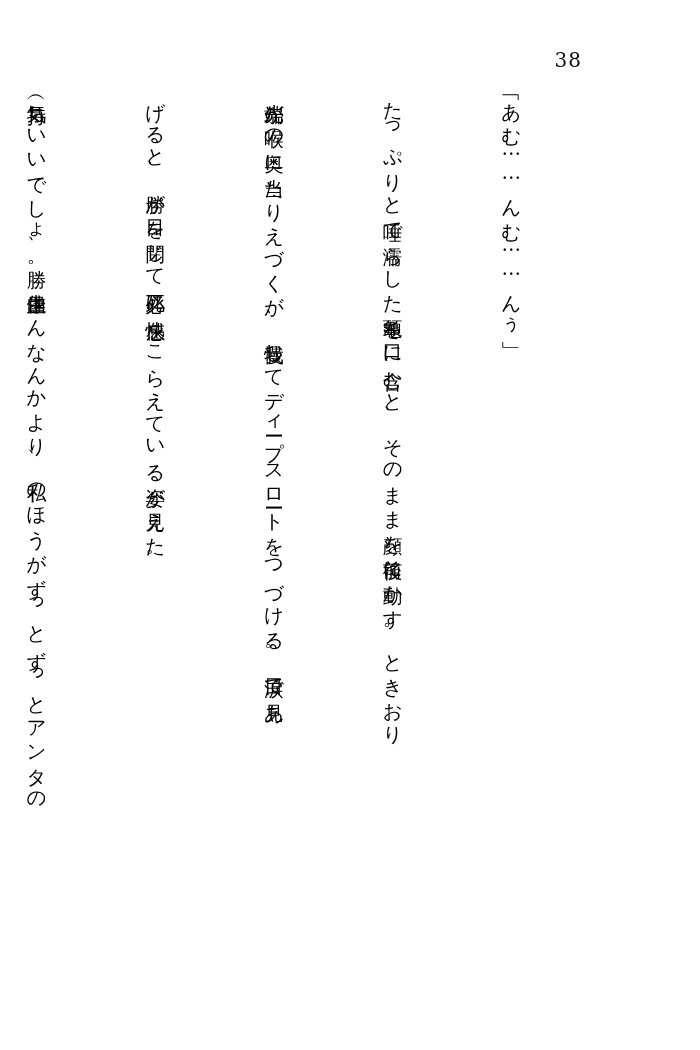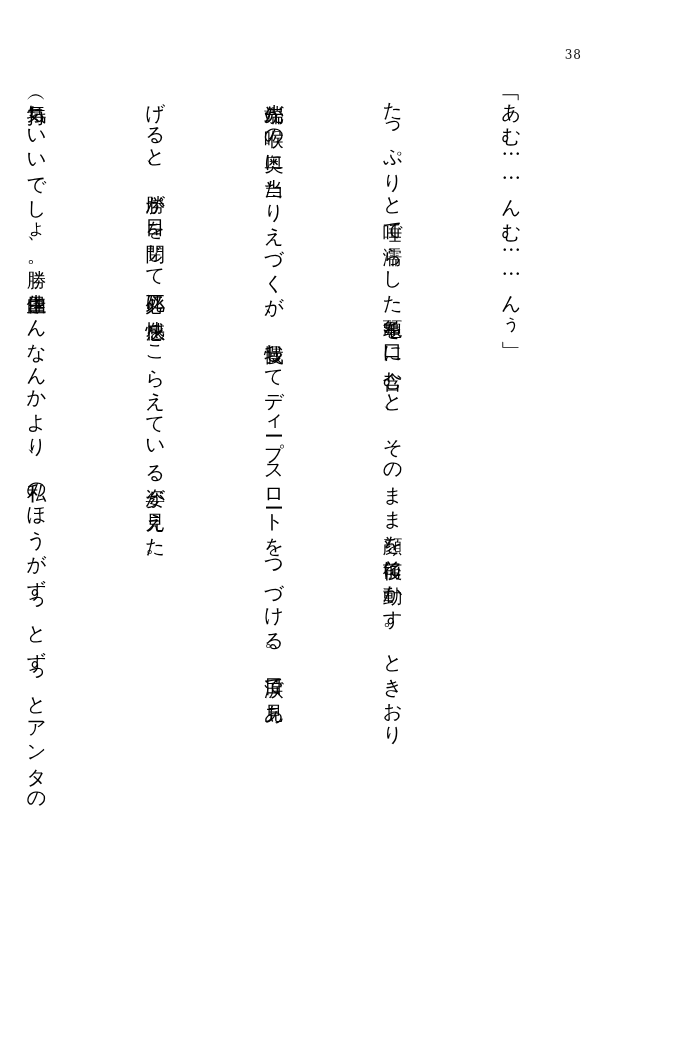--- a/index.html
+++ b/index.html
@@ -18,21 +18,21 @@
     position: relative;
     width: 700px;
     height: 1050px;
     background: #ffffff;
     box-sizing: border-box;
   }
   .page-number {
     position: absolute;
     top: 48px;
     right: 118px;
-    font-size: 12px;
+    font-size: 20px;
     letter-spacing: 1px;
     font-family: "DejaVu Serif", "Liberation Serif", serif;
     color: #111;
   }
   
   .vtext {
     position: absolute;
     top: 88px;
     right: 90px;
     height: 900px;

